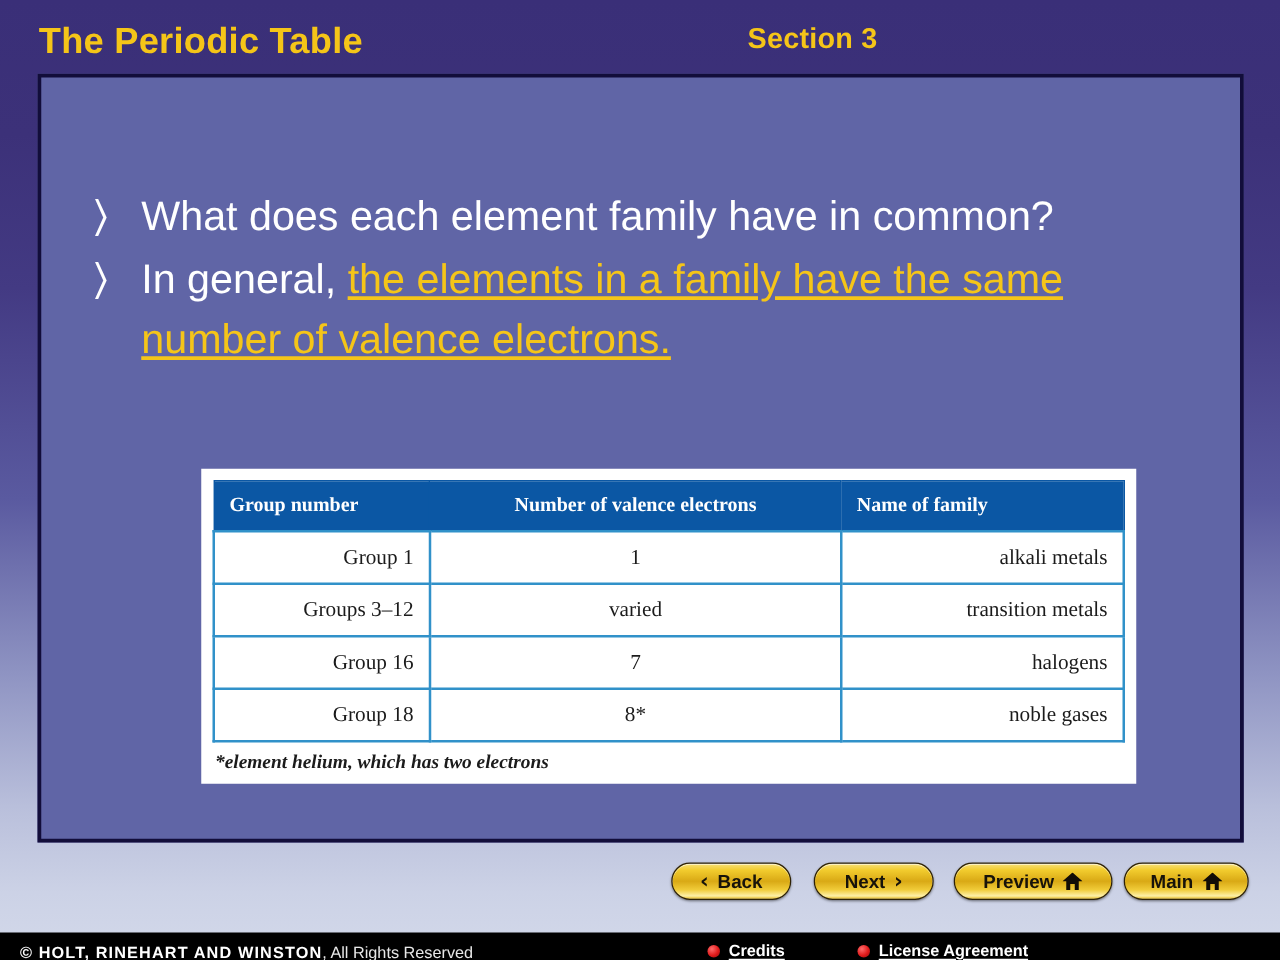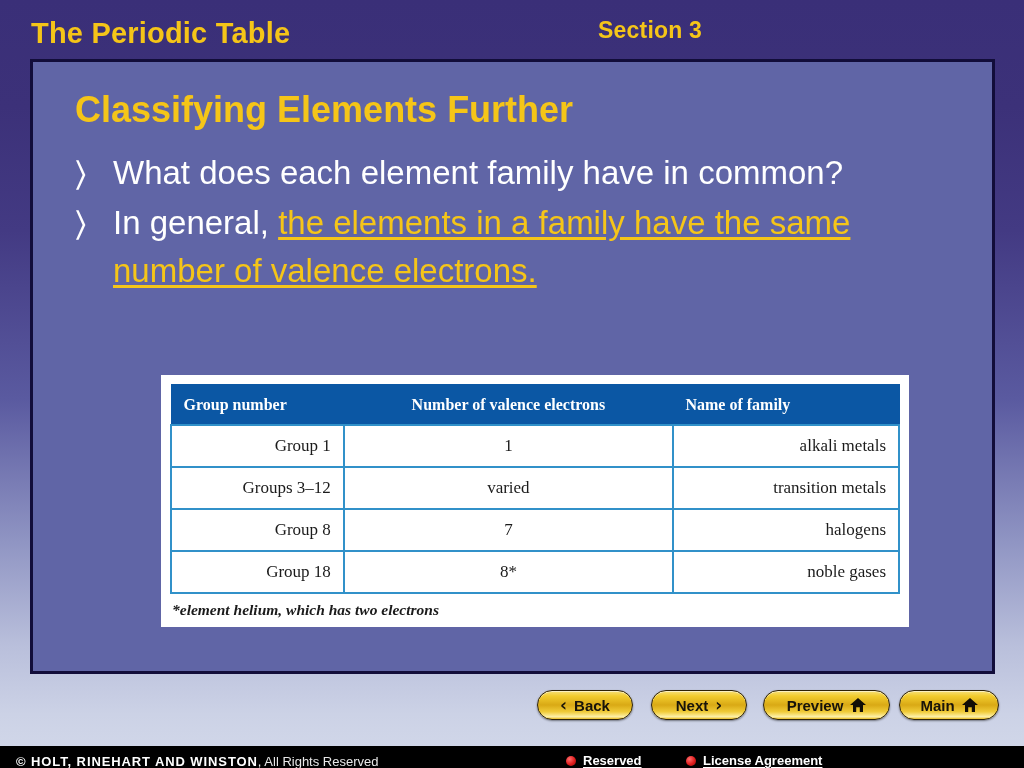--- a/index.html
+++ b/index.html
@@ -262,21 +262,20 @@
 
 <div id="slide-root">
 
   <div class="header-bar">
     <div class="header-title">The Periodic Table</div>
     <div class="header-section">Section 3</div>
   </div>
 
   <div class="slide-panel">
 
-    <div class="slide-title">Classifying Elements Further</div>
 
     <div class="bullet-list">
 
       <div class="bullet-row">
         <span class="bullet-marker">〉</span>
         <span class="bullet-text">
           <span>What does each element family have in common?</span>
         </span>
       </div>
 
@@ -308,21 +307,21 @@
             <td>Group 1</td>
             <td class="center">1</td>
             <td>alkali metals</td>
           </tr>
           <tr>
             <td>Groups 3–12</td>
             <td class="center">varied</td>
             <td>transition metals</td>
           </tr>
           <tr>
-            <td>Group 8</td>
+            <td>Group 16</td>
             <td class="center">7</td>
             <td>halogens</td>
           </tr>
           <tr>
             <td>Group 18</td>
             <td class="center">8*</td>
             <td>noble gases</td>
           </tr>
         </tbody>
       </table>
@@ -363,21 +362,21 @@
 
   </div>
 
   <div class="footer-bar">
     <div class="copyright">
       <span class="strong">© HOLT, RINEHART AND WINSTON</span><span>, All Rights Reserved</span>
     </div>
 
     <div class="footer-link" id="link-credits">
       <span class="red-dot"></span>
-      <span class="footer-link-text">Reserved</span>
+      <span class="footer-link-text">Credits</span>
     </div>
 
     <div class="footer-link" id="link-license">
       <span class="red-dot"></span>
       <span class="footer-link-text">License Agreement</span>
     </div>
   </div>
 
 </div>
 

